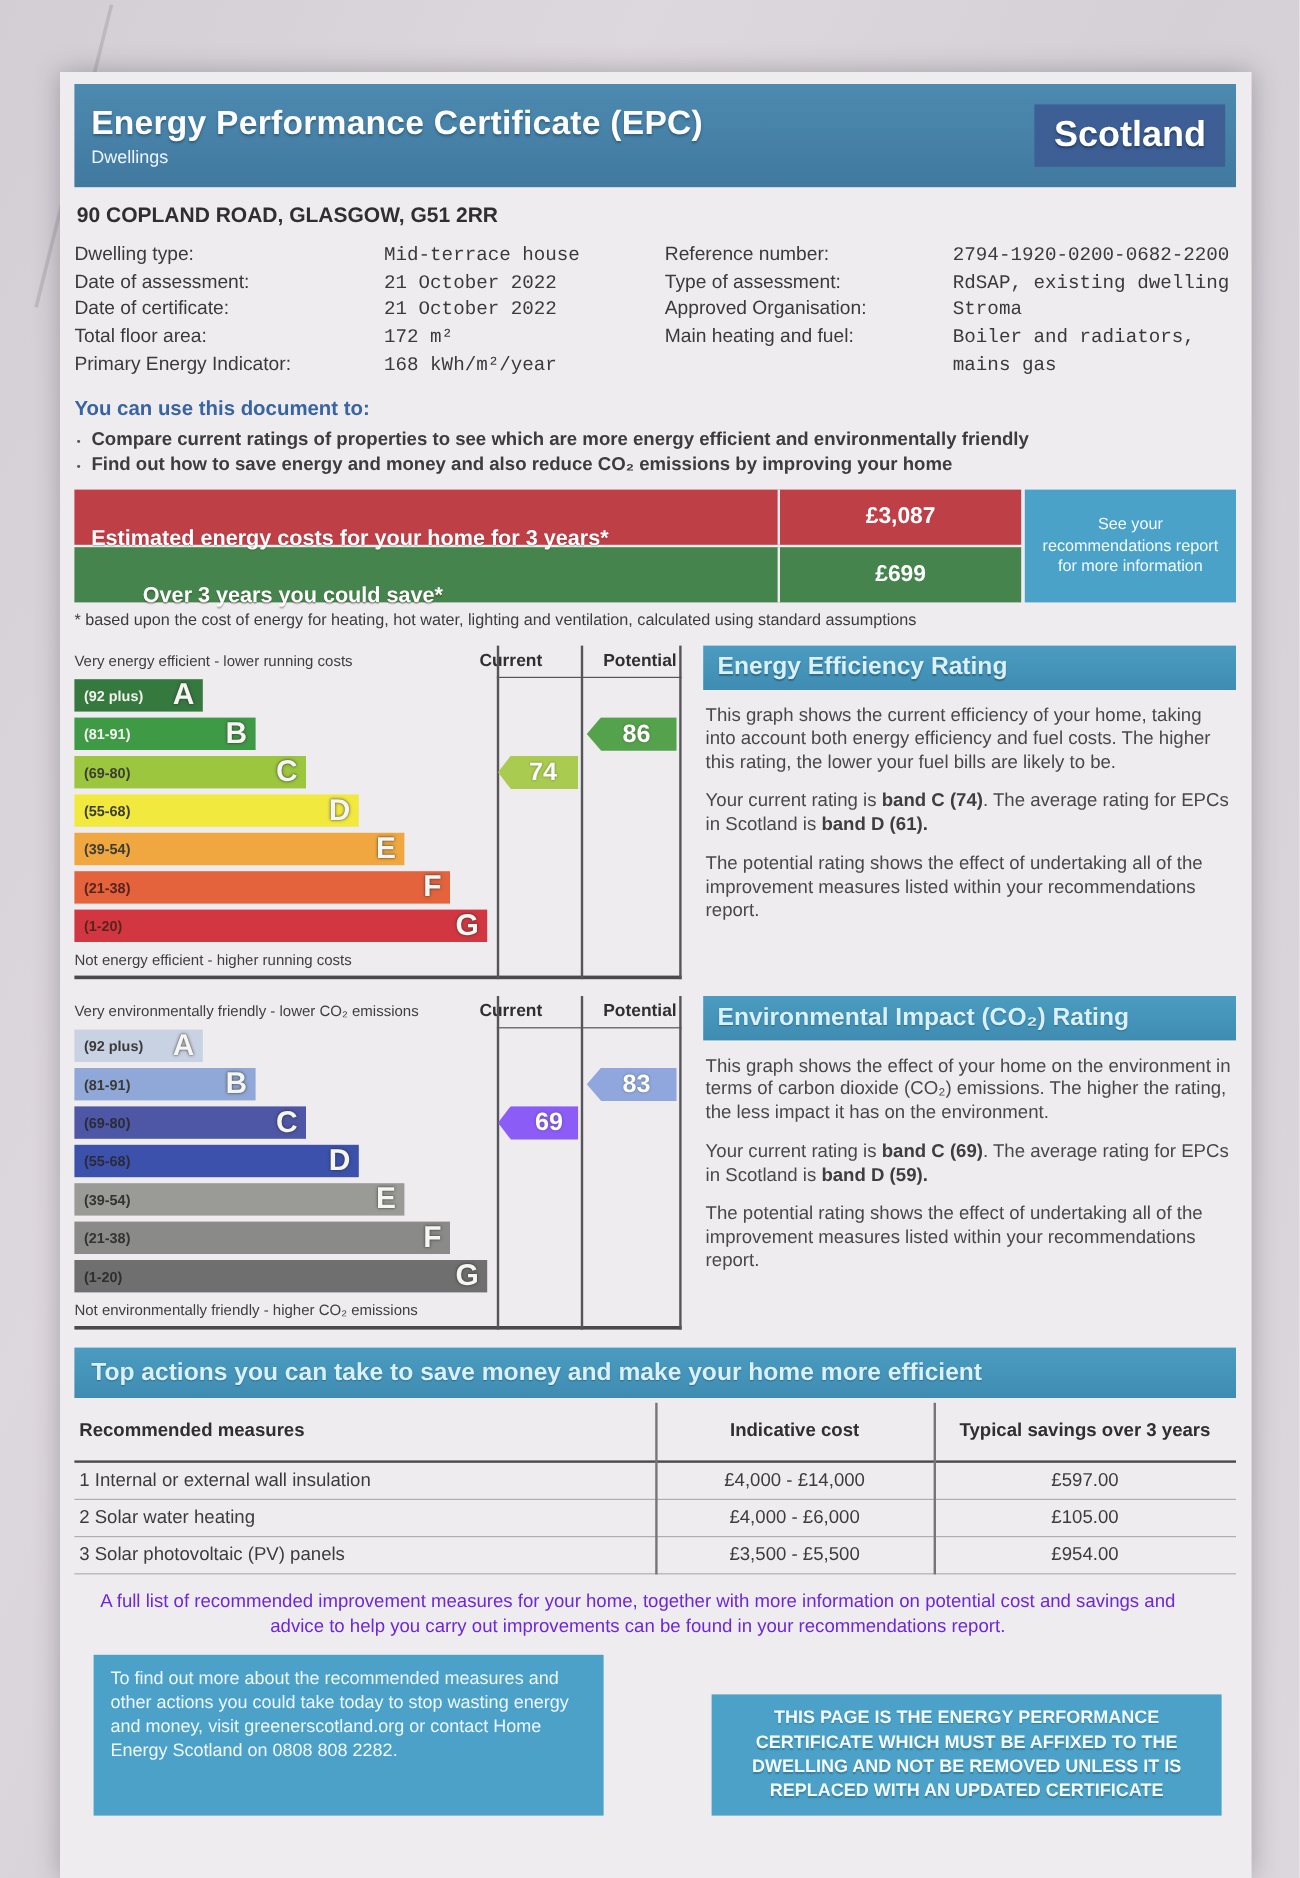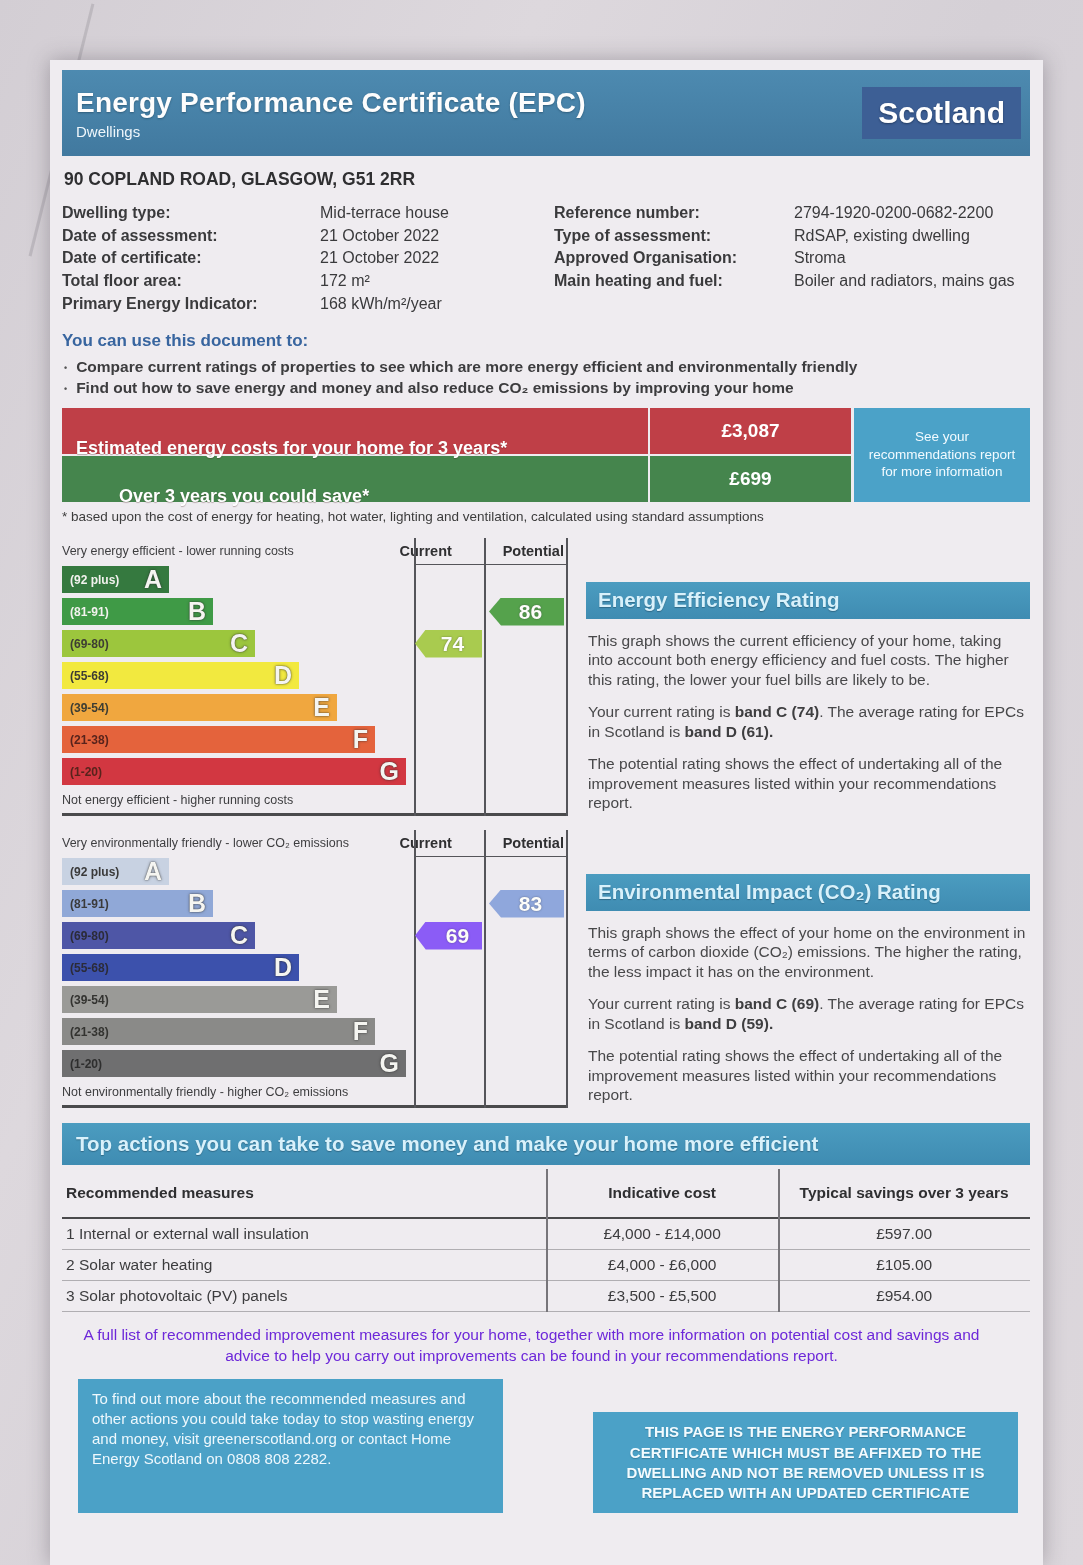--- a/index.html
+++ b/index.html
@@ -23,24 +23,24 @@
     text-shadow:0 1px 2px rgba(20,50,70,.45); }
   .banner-subtitle { color:#eef6fb; font-size:15px; margin-top:4px; }
   .scotland-box { margin-left:auto; margin-right:9px; background:#3d5f95; color:#fff;
     font-weight:bold; font-size:30px; padding:9px 16px; text-shadow:0 1px 2px rgba(10,25,50,.5); }
   
   .address { margin:13px 0 0 2px; font-weight:bold; font-size:17.5px; color:#2f2f31; }
   .details { display:flex; margin-top:12px; }
   .detail-col[data-col="left"]  { width:492px; }
   .detail-col[data-col="right"] { flex:1; }
   .detail-row { display:flex; font-size:16px; line-height:1.42; color:#3a3a3c; }
-  .detail-label { font-weight:bold; }
+  .detail-label { font-weight:normal; }
   .detail-col[data-col="left"]  .detail-label { width:258px; }
   .detail-col[data-col="right"] .detail-label { width:240px; }
-  .detail-value { flex:1; }
+  .detail-value { flex:1;font-family:Liberation Mono, monospace; }
   
   .usage { margin-top:15px; }
   .usage-heading { color:#38659f; font-weight:bold; font-size:17px; }
   .usage-list { list-style:none; margin:7px 0 0 2px; padding:0; }
   .usage-list li { display:flex; font-size:15.5px; font-weight:bold; color:#3c3c3e; margin-top:3px; }
   .bullet-dot { font-size:9px; margin:5px 9px 0 0; color:#555; }
   
   .costs { display:flex; margin-top:11px; }
   .costs-table { flex:1; }
   .cost-row { display:flex; height:46px; }
@@ -74,21 +74,21 @@
   .rating-arrow { position:absolute; height:28px; display:flex; align-items:center;
     justify-content:center; color:#fdfdfa; font-weight:bold; font-size:21px; padding-left:8px;
     text-shadow:0 0 2px rgba(50,50,60,.55);
     clip-path:polygon(0 50%, 16% 0, 100% 0, 100% 100%, 16% 100%); }
   .rating-arrow.cur { left:353px; width:67px; }
   .rating-arrow.pot { left:427px; width:75px; }
   
   .info { flex:1; margin-left:18px; }
   .info-header { height:37px; background:linear-gradient(#4b9cc0,#3f8cb2); color:#d8f1fb;
     font-weight:bold; font-size:20.5px; display:flex; align-items:center; padding:0 12px;
-    text-shadow:0 1px 1px rgba(25,60,80,.45);margin-top:44px; }
+    text-shadow:0 1px 1px rgba(25,60,80,.45); }
   .info p { margin:12px 0 0 2px; font-size:15.5px; line-height:1.28; color:#48484a; }
   .seg-b { font-weight:bold; color:#3e3e40; }
   
   .actions-banner { margin-top:15px; height:42px; background:linear-gradient(#4b9cc0,#3f8cb2);
     color:#d8f1fb; font-weight:bold; font-size:20.5px; display:flex; align-items:center;
     padding:0 14px; text-shadow:0 1px 1px rgba(25,60,80,.45); }
   .measures { margin-top:4px; position:relative; }
   .m-head { display:flex; height:50px; align-items:center; font-weight:bold; font-size:15.5px;
     color:#2f2f31; border-bottom:2.5px solid #4a4a4c; }
   .m-row { display:flex; height:31px; align-items:center; font-size:15.5px; color:#3c3c3e;

